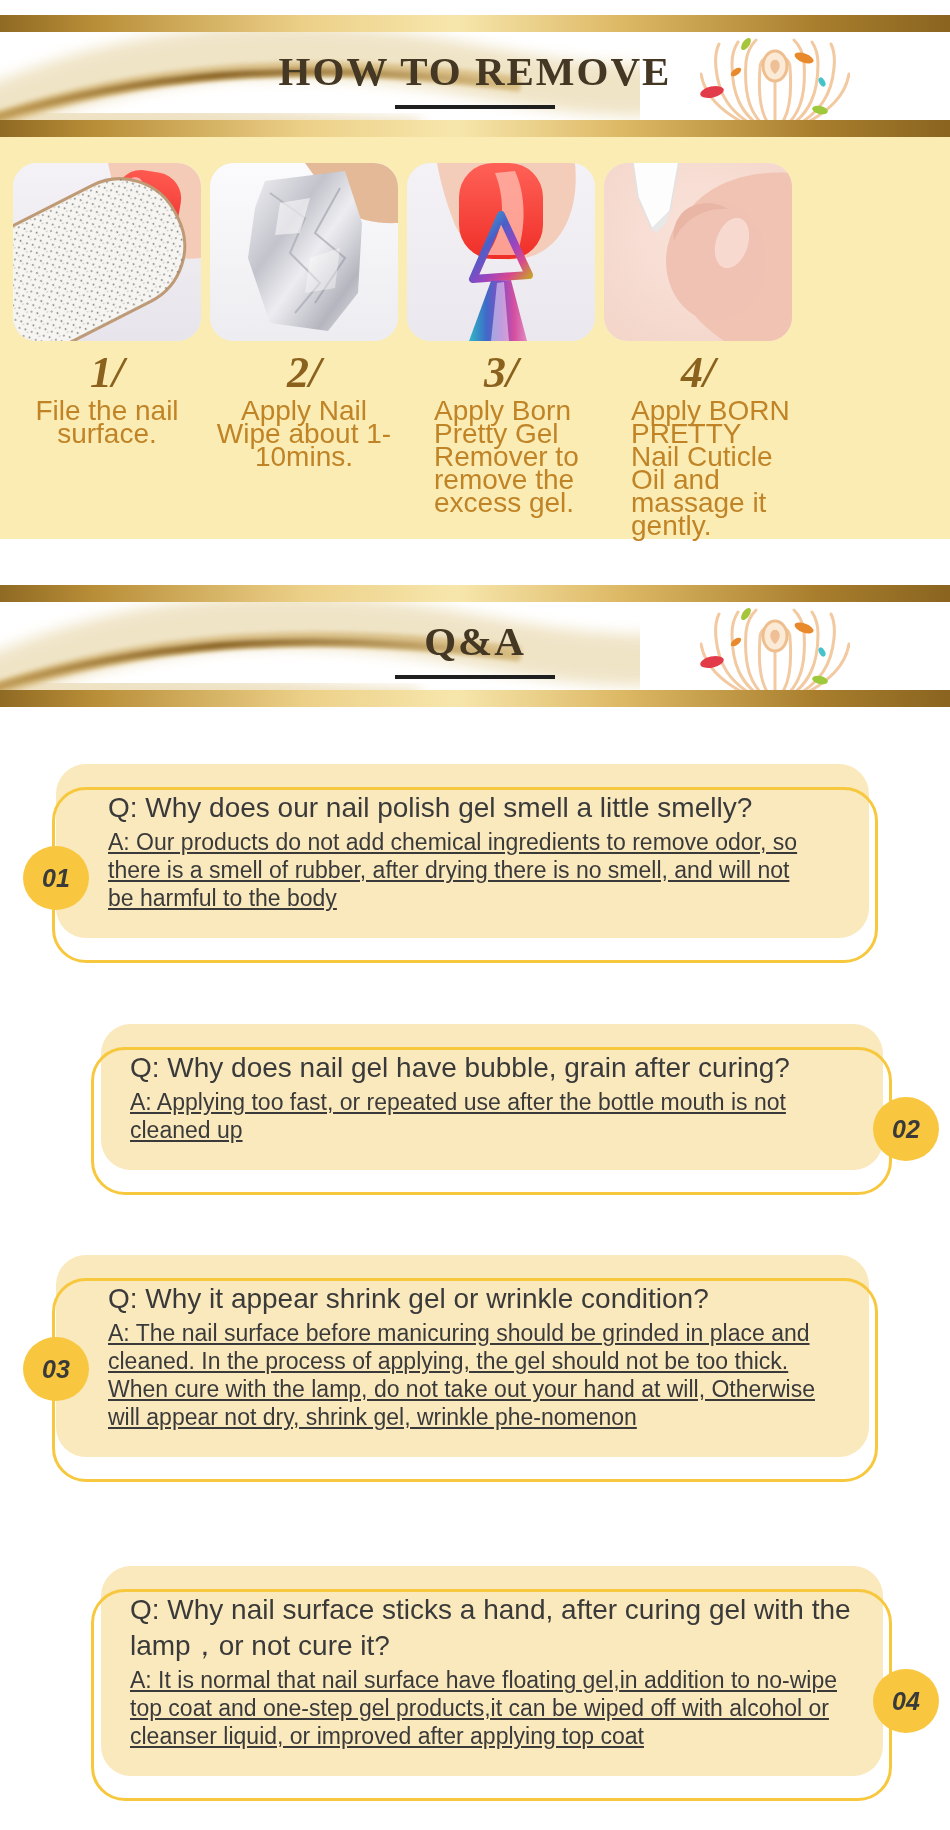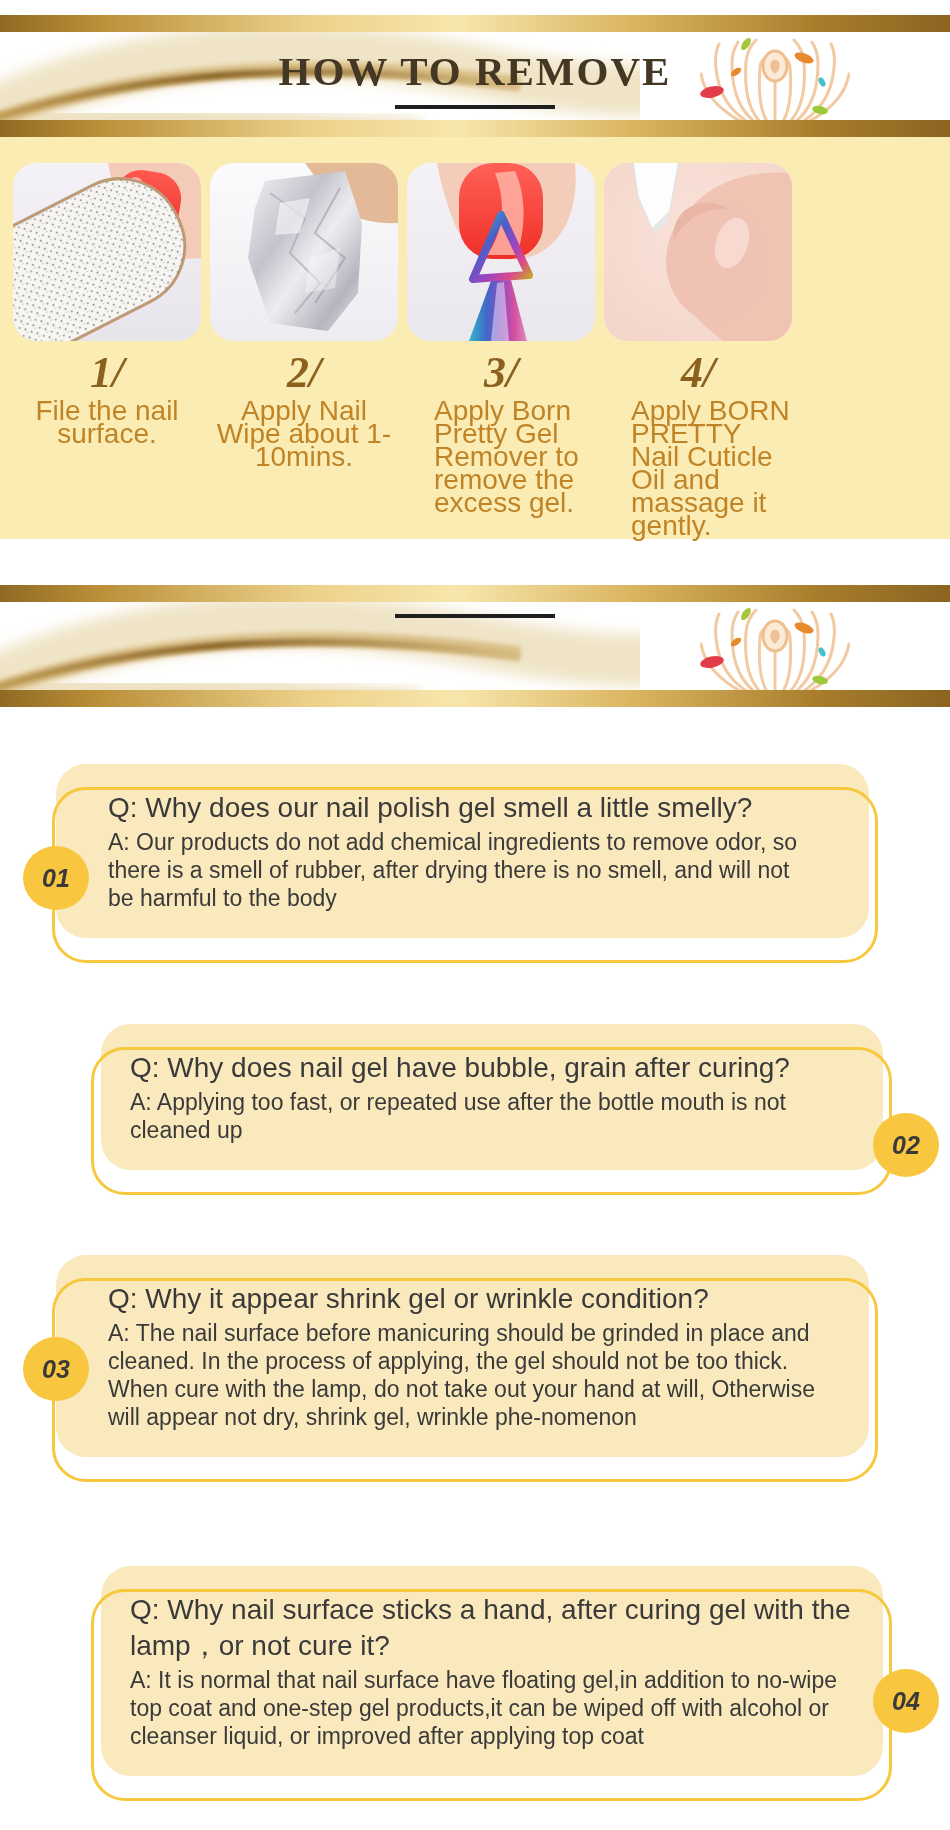--- a/index.html
+++ b/index.html
@@ -36,27 +36,27 @@
   .qa-card.right{width:782px;margin-left:101px;}
   .mb1{margin-bottom:86px;}  
   .mb2{margin-bottom:85px;}
   .mb3{margin-bottom:109px;}
   .ring{position:absolute;top:23px;bottom:-25px;border:3px solid #F7C83D;border-radius:34px;pointer-events:none;}
   .qa-card.left  .ring{left:-4px;right:-9px;}
   .qa-card.right .ring{left:-10px;right:-9px;}
   .qa-content{position:relative;z-index:2;padding:26px 28px 26px 52px;}
   .qa-card.right .qa-content{padding-left:29px;}
   .q-text{font-size:28px;line-height:36px;color:#3a3a3a;}
-  .a-text{font-size:23px;line-height:28px;color:#3a3a3a;margin-top:2px;}
+  .a-text{font-size:23px;line-height:28px;color:#3a3a3a;margin-top:2px;text-decoration:underline;}
   .badge{position:absolute;z-index:3;width:66px;height:64px;border-radius:50%;
     background:#F9C73F;display:flex;align-items:center;justify-content:center;
     font-style:italic;font-weight:700;font-size:25px;color:#3a3a3a;}
   .qa-card.left  .badge{left:-33px;}
   .qa-card.right .badge{right:-56px;}
-  .b1{top:82px;} .b2{top:89px;} .b3{top:82px;} .b4{top:103px;}
+  .b1{top:82px;} .b2{top:73px;} .b3{top:82px;} .b4{top:103px;}
   
   .c1 .q-text{max-width:700px;} .c1 .a-text{max-width:710px;}
   .c2 .q-text{max-width:660px;} .c2 .a-text{max-width:735px;}
   .c3 .q-text{max-width:760px;} .c3 .a-text{max-width:750px;}
   .c4 .q-text{max-width:722px;} .c4 .a-text{max-width:778px;}
 </style>
 </head>
 <body>
 
 <div class="page">
@@ -244,20 +244,21 @@
   <div class="gap-white"></div>
   <div class="goldbar"></div>
 
   <div class="banner">
     <svg class="swoosh" width="640" height="100" viewBox="0 0 640 100">
       <path d="M-30,90 C120,18 280,2 470,38 C540,51 600,60 660,58" stroke="#EFE3C4" stroke-width="52" fill="none" filter="url(#blur1)" opacity="0.95"></path>
       <path d="M-30,108 C100,70 240,95 420,104" stroke="#EDDFBE" stroke-width="34" fill="none" filter="url(#blur1)" opacity="0.9"></path>
       <path d="M-30,96 C130,38 300,22 520,52" stroke="#D9BE85" stroke-width="15" fill="none" filter="url(#blur2)" opacity="0.9"></path>
       <path d="M-30,94 C130,40 300,26 520,54" stroke="url(#goldline)" stroke-width="7" fill="none" filter="url(#blur2)"></path>
     </svg>
+    <div class="banner-title">Q&amp;A</div>
     <div class="title-underline"></div>
     <svg class="feather" width="150" height="98" viewBox="0 0 150 98">
       <g stroke="#F2C9A0" stroke-width="3" fill="none" stroke-linecap="round">
         <path d="M75,98 L75,44"></path>
         <path d="M75,96 C60,86 58,60 60,34 C60,26 66,22 75,22 C84,22 90,26 90,34 C92,60 90,86 75,96"></path>
         <path d="M73,98 C48,84 44,58 46,28 C47,18 50,12 56,6"></path>
         <path d="M77,98 C102,84 106,58 104,28 C103,18 100,12 94,6"></path>
         <path d="M70,98 C38,82 32,56 32,30 C32,20 34,14 38,8"></path>
         <path d="M80,98 C112,82 118,56 118,30 C118,20 116,14 112,8"></path>
         <path d="M66,98 C26,80 18,56 16,34 C15,24 16,16 19,10"></path>

